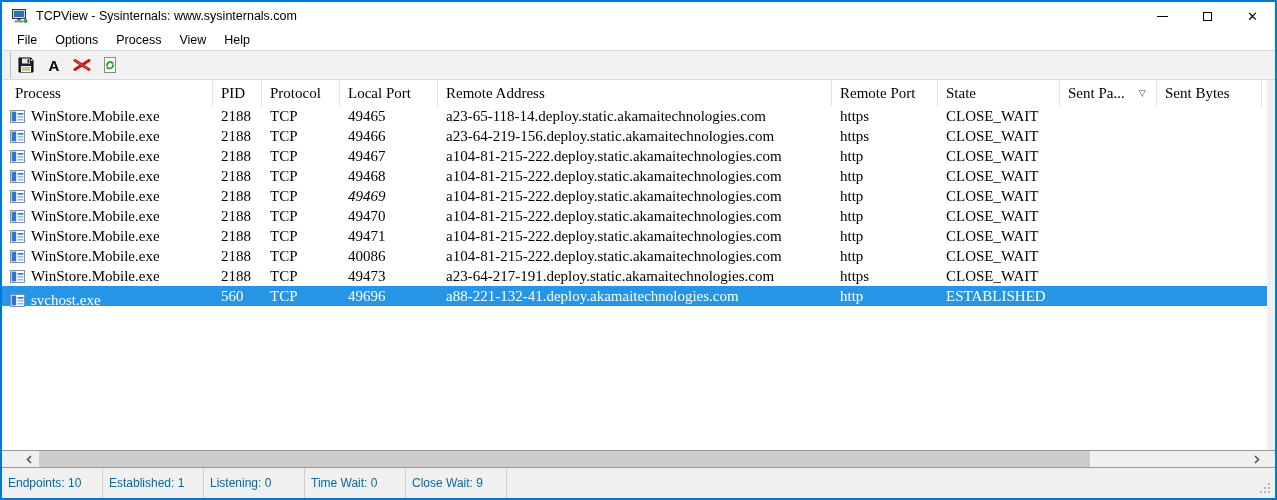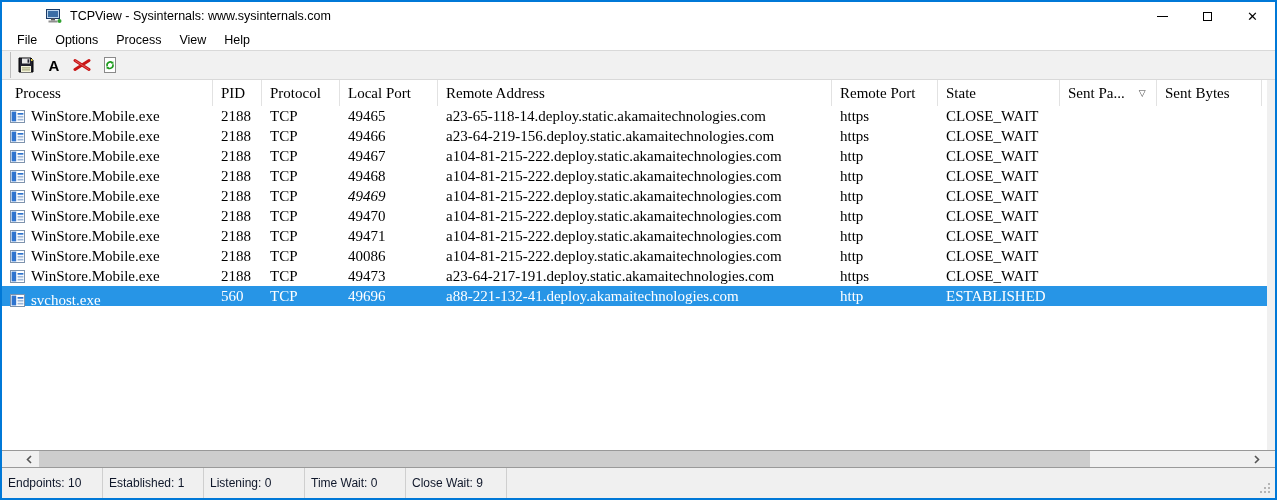--- a/index.html
+++ b/index.html
@@ -5,21 +5,21 @@
   html,body { margin:0; padding:0; background:#e9e9e9; }
   * { box-sizing:border-box; }
   .window {
     position:relative; width:1277px; height:500px;
     border:2px solid #0078d7; background:#fff;
     display:flex; flex-direction:column;
     font-family:"Liberation Sans","DejaVu Sans",sans-serif;
     overflow:hidden;
   }
   
-  .titlebar { flex:0 0 28px; display:flex; align-items:center; background:#fff;margin-left:34px; }
+  .titlebar { flex:0 0 28px; display:flex; align-items:center; background:#fff; }
   .title-icon { margin-left:8px; display:flex; align-items:center; }
   .title-text { margin-left:8px; font-size:12.5px; color:#000; white-space:nowrap; }
   .caption { margin-left:auto; display:flex; height:100%; }
   .cap-btn { width:45px; height:100%; display:flex; align-items:center; justify-content:center; }
   .glyph-min { width:11px; border-top:1px solid #000; }
   .glyph-max { width:9px; height:9px; border:1px solid #000; }
   .glyph-close { font-size:13px; color:#000; line-height:1; }
   
   .menubar { flex:0 0 20px; display:flex; align-items:center; padding-left:6px; background:#fff; }
   .menu-item { padding:2px 9px; font-size:12.5px; color:#000; }
@@ -44,21 +44,21 @@
   .row.selected { color:#fff; }
   
   .hscroll { flex:0 0 17px; background:#f0f0f0; border-top:1px solid #989898; position:relative; }
   .hthumb { position:absolute; left:37px; top:0; height:16px; width:1051px; background:#cdcdcd; }
   .harrow { position:absolute; top:0; width:19px; height:16px; display:flex; align-items:center; justify-content:center; }
   .harrow svg { display:block; }
   .harrow.left { left:17px; }
   .harrow.right { right:9px; }
   
   .statusbar { flex:0 0 31px; background:#f0f0f0; border-top:1px solid #9a9a9a; display:flex; position:relative; }
-  .panel { width:101px; flex:0 0 101px; border-right:1px solid #cfcfcf; display:flex; align-items:center; padding-left:6px; font-size:12px; color:#0f172a; white-space:nowrap; }
+  .panel { width:101px; flex:0 0 101px; border-right:1px solid #cfcfcf; display:flex; align-items:center; padding-left:6px; font-size:12px; color:#0369a1; white-space:nowrap; }
   .panel-fill { flex:1 1 auto; }
   .grip { position:absolute; right:3px; bottom:3px; width:12px; height:12px; }
   .grip i { position:absolute; width:2px; height:2px; background:#b5b5b5; }
 </style>
 </head>
 <body>
 
 <div class="window">
 
   <div class="titlebar">

